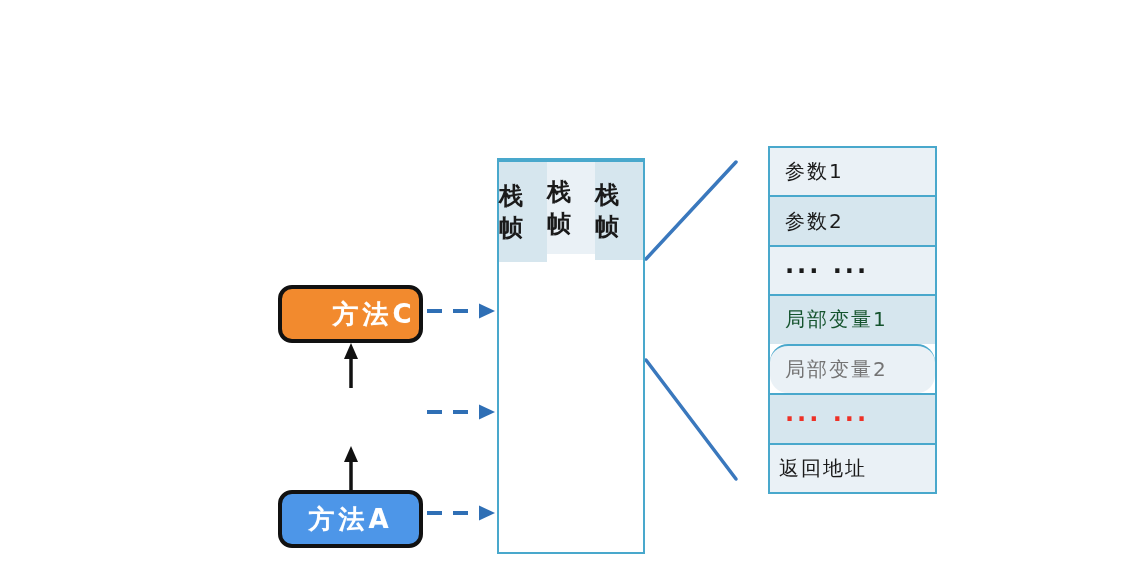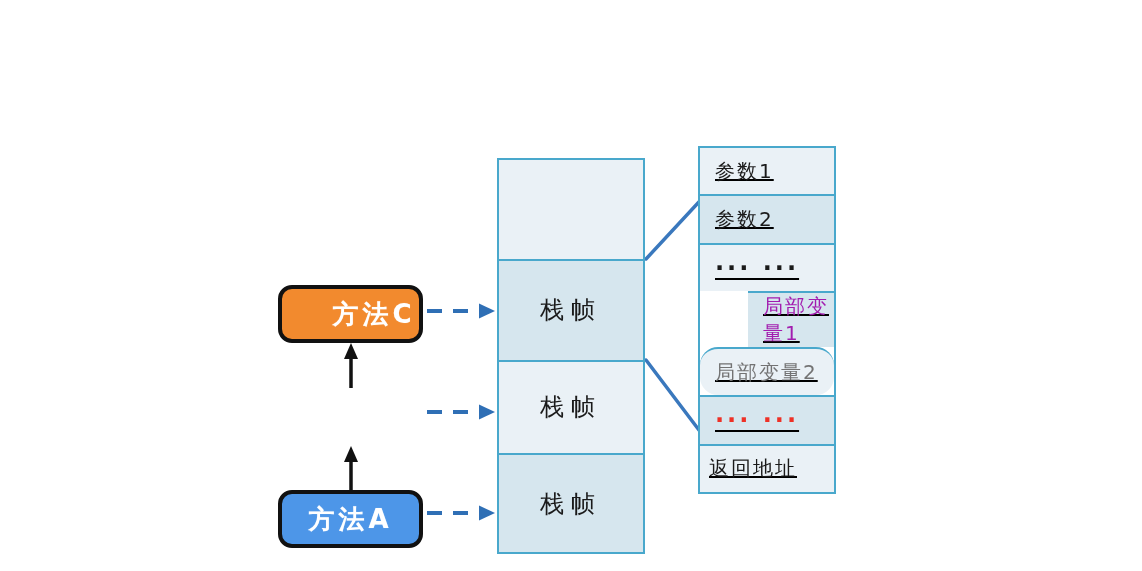--- a/index.html
+++ b/index.html
@@ -25,43 +25,43 @@
   #method-c{top:285px;padding-left:47px;}
   #method-b{top:388px;}
   #method-a{top:490px;}
 
   
   #stack-column{
     position:absolute;left:497px;top:158px;
     width:148px;height:396px;
     box-sizing:border-box;
     border:2.5px solid #49A8CC;
-    display:flex;flex-direction:column;
+    display:flex;flex-direction:row;font-weight:bold;
   }
   .stack-cell{
     box-sizing:border-box;
     display:flex;align-items:center;justify-content:center;
     font-size:24px;letter-spacing:7px;color:#1A1A1A;
     border-top:2px solid #49A8CC;
   }
   .stack-cell:first-child{border-top:none;}
   .stack-cell.light{background:#EAF1F6;}
   .stack-cell.dark{background:#D6E6EE;}
   #stack-cell-0{height:100px;}
   #stack-cell-1{height:102px;}
   #stack-cell-2{height:94px;}
   #stack-cell-3{height:100px;}
 
   
   #frame-table{
-    position:absolute;left:698px;top:146px;
-    width:138px;height:348px;
+    position:absolute;left:768px;top:146px;
+    width:169px;height:348px;
     box-sizing:border-box;
     border:2.5px solid #49A8CC;
-    display:flex;flex-direction:column;text-decoration:underline;
+    display:flex;flex-direction:column;
   }
   .frame-row{
     flex:1;
     box-sizing:border-box;
     display:flex;align-items:center;
     padding-left:15px;
     font-size:20px;letter-spacing:2px;color:#1A1A1A;
     border-top:2px solid #49A8CC;
   }
   .frame-row:first-child{border-top:none;}
@@ -119,19 +119,19 @@
     <div class="stack-cell light" id="stack-cell-0"></div>
     <div class="stack-cell dark" id="stack-cell-1">栈帧</div>
     <div class="stack-cell light" id="stack-cell-2">栈帧</div>
     <div class="stack-cell dark" id="stack-cell-3">栈帧</div>
   </div>
 
   <div id="frame-table">
     <div class="frame-row light" style="color: rgb(26, 26, 26);">参数1</div>
     <div class="frame-row dark" style="color: rgb(26, 26, 26);">参数2</div>
     <div class="frame-row light dots" style="color: rgb(26, 26, 26);">··· ···</div>
-    <div class="frame-row dark" style="color: #a21caf; margin-left: 48px;">局部变量1</div>
+    <div class="frame-row dark" style="color: #14532d;">局部变量1</div>
     <div class="frame-row light" style="color: #737373; border-radius: 18px;">局部变量2</div>
     <div class="frame-row dark dots" style="color: rgb(238, 49, 38);">··· ···</div>
     <div class="frame-row light" style="color: rgb(26, 26, 26); padding-left: 9px;">返回地址</div>
   </div>
 
 </div>
 
 </body></html>

